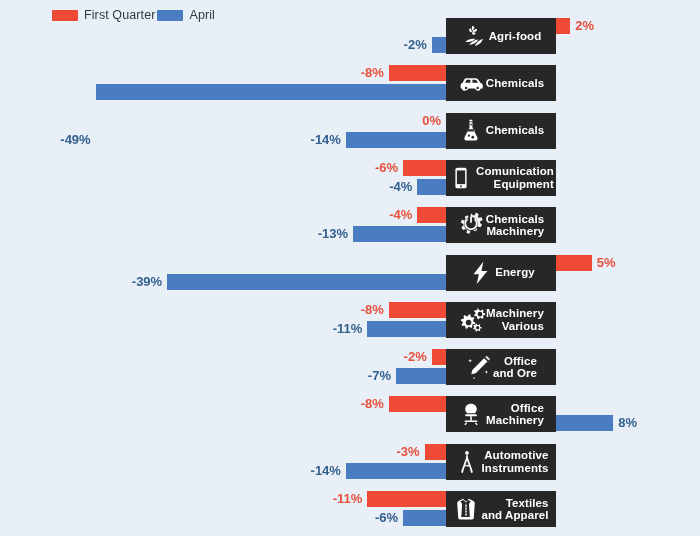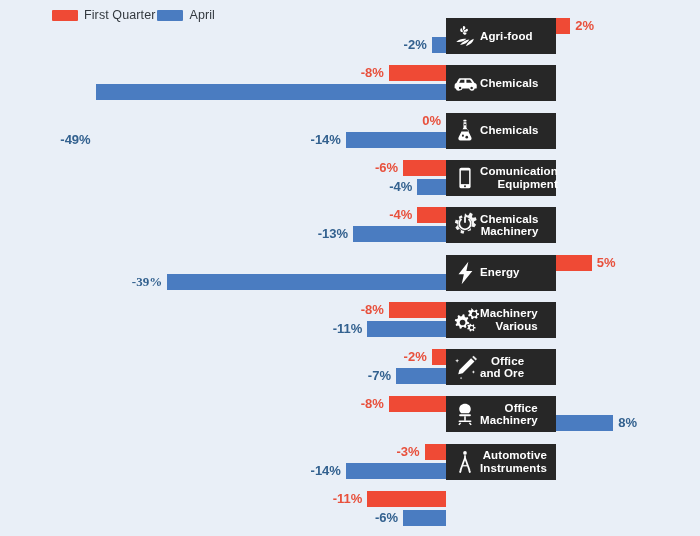--- a/index.html
+++ b/index.html
@@ -65,21 +65,21 @@
   
   .label-block {
     position: absolute;
     left: 446px;
     top: 4px;
     width: 110px;
     height: 36px;
     background: #272727;
     display: flex;
     align-items: center;
-    justify-content: flex-start;
+    justify-content: center;
     padding: 0 6px 0 4px;
     box-sizing: border-box;
     z-index: 4;
   }
   .cat-icon {
     width: 30px;
     height: 30px;
     flex: 0 0 30px;
     display: flex;
     align-items: center;
@@ -231,21 +231,21 @@
             </svg>
           </span>
           <span class="cat-name">Chemicals
 Machinery</span>
         </div>
       </div>
       <div class="row" style="top: 250.5px;">
         <div class="bar q1" style="left: 556px; width: 35.75px;"></div>
         <div class="val q1 right" style="left: 596.75px;">5%</div>
         <div class="bar apr" style="left: 167.15px; width: 278.85px;"></div>
-        <div class="val apr left" style="right: 537.85px; font-family: Liberation Serif, serif;">-39%</div>
+        <div class="val apr left" style="right: 537.85px;">-39%</div>
         <div class="label-block">
           <span class="cat-icon">
             <svg viewBox="0 0 32 32" width="28" height="28">
               <path fill="#fff" d="M19.8 3.2 8.6 17.4h6.1L12.2 28.8 24.4 13.8h-6.8z"></path>
             </svg>
           </span>
           <span class="cat-name">Energy</span>
         </div>
       </div>
       <div class="row" style="top: 297.8px;">
@@ -336,16 +336,33 @@
           </span>
           <span class="cat-name">Automotive
 Instruments</span>
         </div>
       </div>
       <div class="row" style="top: 487px;">
         <div class="bar q1" style="left: 367.35px; width: 78.65px;"></div>
         <div class="val q1 left" style="right: 337.65px;">-11%</div>
         <div class="bar apr" style="left: 403.1px; width: 42.9px;"></div>
         <div class="val apr left" style="right: 301.9px;">-6%</div>
+        <div class="label-block">
+          <span class="cat-icon">
+            <svg viewBox="0 0 32 32" width="28" height="28">
+              <g fill="#fff">
+                <path d="M12.6 4.4 16 7.6l3.4-3.2 5 2.4c1.2.6 1.7 1.6 1.6 2.9l-1.1 16.4c-.1 1.2-.8 1.8-2 1.8H9.1c-1.2 0-1.9-.6-2-1.8L6 9.7c-.1-1.3.4-2.3 1.6-2.9z"></path>
+                <path d="M16 8.8 12.8 5.6 9.6 7.1l2 3.1-1 14.8h9.8l-1-14.8 2-3.1-3.2-1.5z" fill="#272727"></path>
+                <path d="M15.6 10.4h.8v13.6h-.8z"></path>
+                <circle cx="16" cy="12.6" r=".85"></circle>
+                <circle cx="16" cy="15.8" r=".85"></circle>
+                <circle cx="16" cy="19" r=".85"></circle>
+                <circle cx="16" cy="22.2" r=".85"></circle>
+              </g>
+            </svg>
+          </span>
+          <span class="cat-name">Textiles
+and Apparel</span>
+        </div>
       </div>
     </div>
 
 </div>
 
 </body></html>

